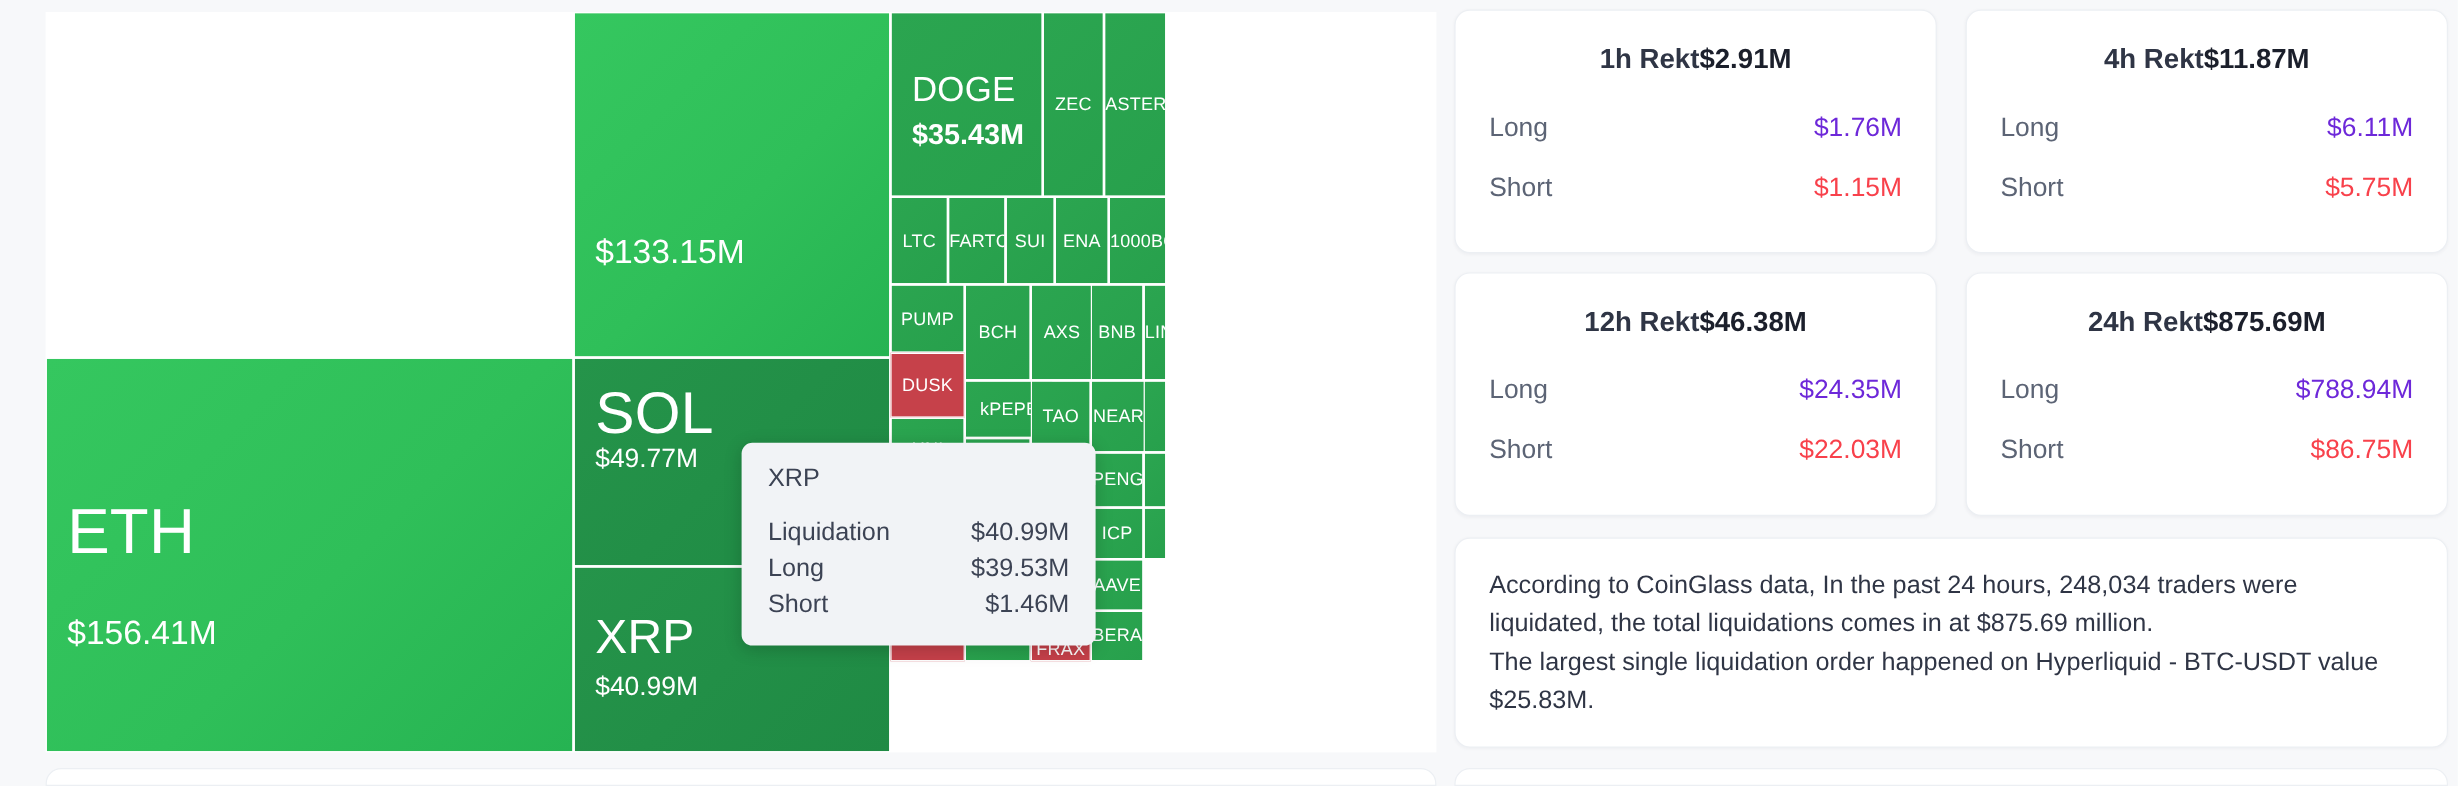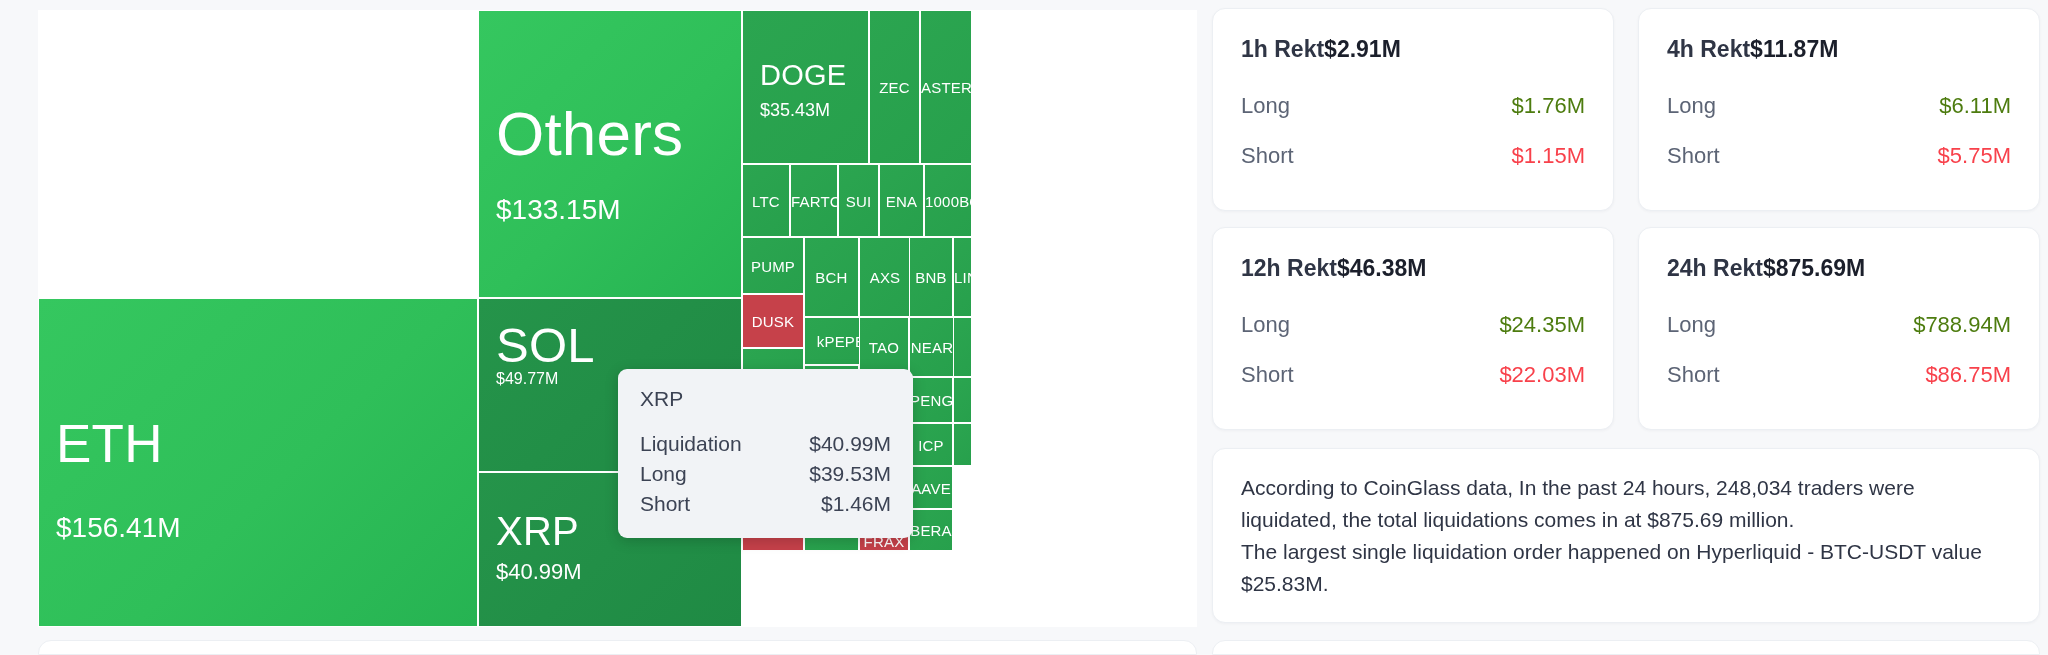--- a/index.html
+++ b/index.html
@@ -81,31 +81,31 @@
   }
   .card {
     position: absolute;
     background: #ffffff;
     border: 1px solid #eceff3;
     border-radius: 13px;
     box-shadow: 0 1px 3px rgba(20,24,40,.04);
   }
   .rekt-card { width: 402px; height: 203px; padding: 27px 28px 0 28px; }
   .rekt-head {
-    display: flex; justify-content: flex-start; align-items: baseline;
+    display: flex; justify-content: center; align-items: baseline;
     margin-bottom: 30px;
   }
   .rekt-title { font-size: 23px; font-weight: 700; color: #2f3545; }
   .rekt-total { font-size: 23px; font-weight: 700; color: #1b1f2b; }
   .rekt-row {
     display: flex; justify-content: space-between; align-items: baseline;
     font-size: 22px; margin-bottom: 24px;
   }
   .rekt-row .lbl { color: #5c6475; }
-  .rekt-row .val-long  { color: #4d7c0f; }
+  .rekt-row .val-long  { color: #6d28d9; }
   .rekt-row .val-short { color: #f8414b; text-align: right; }
 
   #desc-card {
     position: absolute;
     left: 0; top: 440px;
     width: 828px; height: 175px;
     padding: 23px 28px;
   }
   #desc-card p {
     font-size: 21px;
@@ -126,34 +126,33 @@
 <body>
 
 <div id="root">
 
   <div id="treemap">
       <div class="tile green big" style="left: 0px; top: 288px; width: 440px; height: 329px;">
         <span class="tname" style="font-size: 53px; top: 118px;">ETH</span>
         <span class="tval" style="font-size: 28px; top: 215px;">$156.41M</span>
       </div>
       <div class="tile green big" style="left: 440px; top: 0px; width: 264px; height: 288px;">
-        <span class="tname" style="font-size: 62px; top: 92px;">Others</span>
         <span class="tval" style="font-size: 28px; top: 185px;">$133.15M</span>
       </div>
       <div class="tile green-dd big" style="left: 440px; top: 288px; width: 264px; height: 174px;">
         <span class="tname" style="font-size: 49px; top: 22px;">SOL</span>
-        <span class="tval" style="font-size: 16px; top: 72px;">$49.77M</span>
+        <span class="tval" style="font-size: 22px; top: 72px;">$49.77M</span>
       </div>
       <div class="tile green-dd big" style="left: 440px; top: 462px; width: 264px; height: 155px;">
         <span class="tname" style="font-size: 40px; top: 38px;">XRP</span>
         <span class="tval" style="font-size: 22px; top: 88px;">$40.99M</span>
       </div>
       <div class="tile green-d big" style="left: 704px; top: 0px; width: 127px; height: 154px;">
         <span class="tname" style="font-size: 29px; top: 50px;">DOGE</span>
-        <span class="tval" style="font-size: 18px; top: 90px;">$35.43M</span>
+        <span class="tval" style="font-size: 24px; top: 90px; font-weight: bold;">$35.43M</span>
       </div>
       <div class="tile green-d small" style="left: 831px; top: 0px; width: 51px; height: 154px;">
         <span class="tname">ZEC</span>
       </div>
       <div class="tile green-d small" style="left: 882px; top: 0px; width: 52px; height: 154px;">
         <span class="tname">ASTER</span>
       </div>
       <div class="tile green-d small" style="left: 704px; top: 154px; width: 48px; height: 73px;">
         <span class="tname">LTC</span>
       </div>

